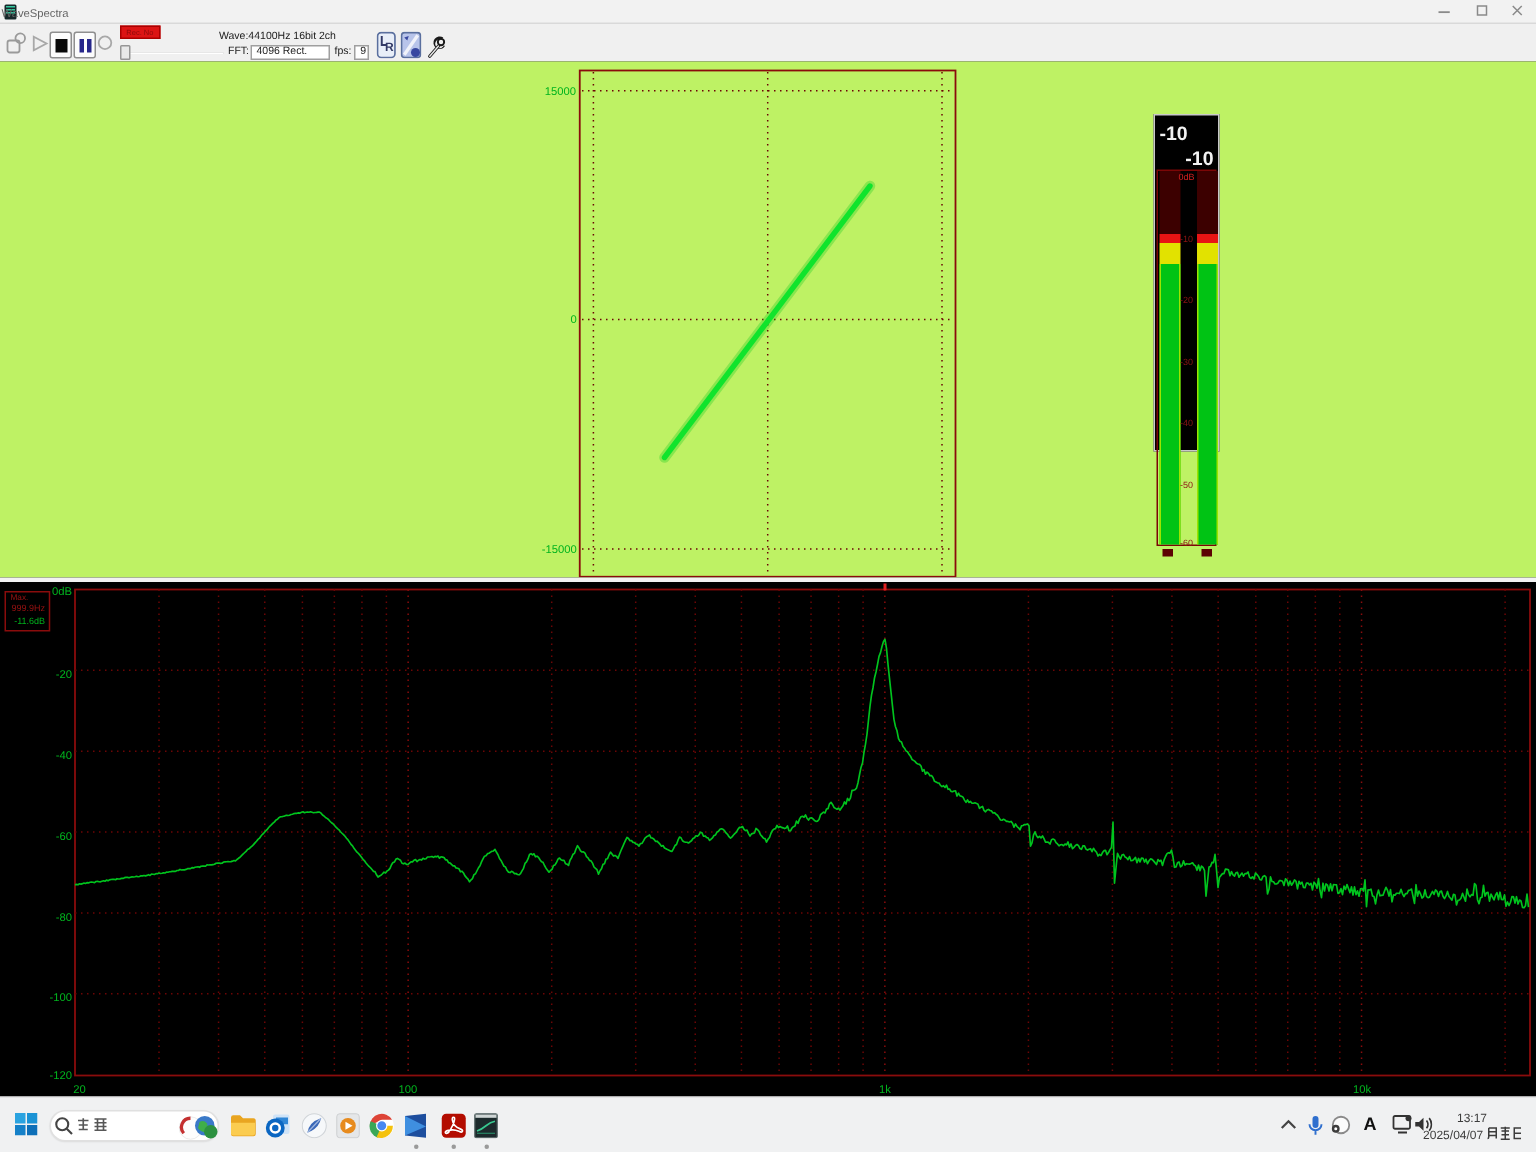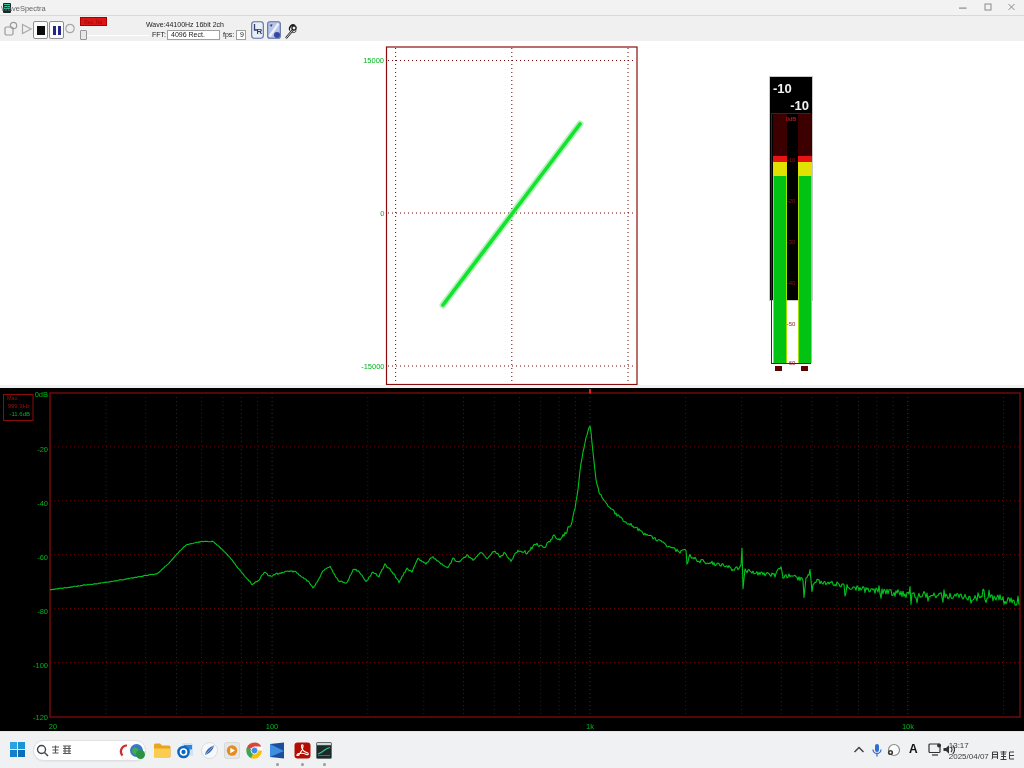--- a/index.html
+++ b/index.html
@@ -6,33 +6,33 @@
 .abs{position:absolute}
 #titlebar{position:absolute;left:0;top:0;width:1024px;height:16px;background:#f2f2f2;border-bottom:1px solid #d9d9d9}
 #ticon{position:absolute;left:3px;top:3px;width:8px;height:10px;background:#16282a;border-radius:1px;overflow:hidden}
 #ticon div{height:1px;background:#35c8a0;margin:1px 0 0 1px;width:6px}
 #ttext{position:absolute;left:1px;top:3.5px;font-size:7.5px;color:#646464}
 .wbtn{position:absolute;top:0;height:16px;color:#6e6e6e}
 #toolbar{position:absolute;left:0;top:16px;width:1024px;height:25px;background:#f0f0f0}
 .tbtxt{position:absolute;font-size:7px;color:#1a1a1a;white-space:nowrap}
 .sunken{position:absolute;background:#fff;border:1px solid #9f9f9f;font-size:7px;color:#222}
 .raised{position:absolute;width:15px;height:18px;top:4.5px;background:#fcfcfc;border:1px solid #8f8f8f;border-radius:2px}
-#toppanel{position:absolute;left:0;top:41px;width:1024px;height:344px;background:#ffffff}
+#toppanel{position:absolute;left:0;top:41px;width:1024px;height:344px;background:#bef264}
 #sep{position:absolute;left:0;top:385px;width:1024px;height:3px;background:#f2f2f2}
 #spectrum{position:absolute;left:0;top:388px;width:1024px;height:343px;background:#000}
 .gl{font-family:"Liberation Sans",sans-serif;font-size:7.5px;fill:#00b41e}
 #meter{position:absolute;left:769px;top:35px;width:44px;height:225px;border:1px solid #c9c9c9;background:#000}
 .mtxt{position:absolute;font-size:13px;font-weight:bold;color:#f2f2f2;letter-spacing:0px}
 #mbox{position:absolute;left:1px;top:36px;width:40px;height:251px;border:1px solid #7c0606}
 .bar{position:absolute;top:0px;width:14px;height:249px}
 .msc{position:absolute;left:0;width:100%;text-align:center;font-size:6px;line-height:6px}
 #taskbar{position:absolute;left:0;top:731px;width:1024px;height:37px;background:#f0f1f2;border-top:1px solid #e3e4e5}
 .tico{position:absolute;top:742px}
 .trdot{position:absolute;top:763px;width:3px;height:3px;border-radius:1.5px;background:#9a9a9a}
-#clock{position:absolute;right:10px;top:740px;text-align:left;font-size:8px;color:#3c3c3c;line-height:11px}
+#clock{position:absolute;right:10px;top:740px;text-align:center;font-size:8px;color:#3c3c3c;line-height:11px}
 </style></head>
 <body>
 
 <div id="titlebar">
  <div id="ticon">
       <div></div>
       <div></div>
       <div></div>
     </div>
  <div id="ttext">WaveSpectra</div>

